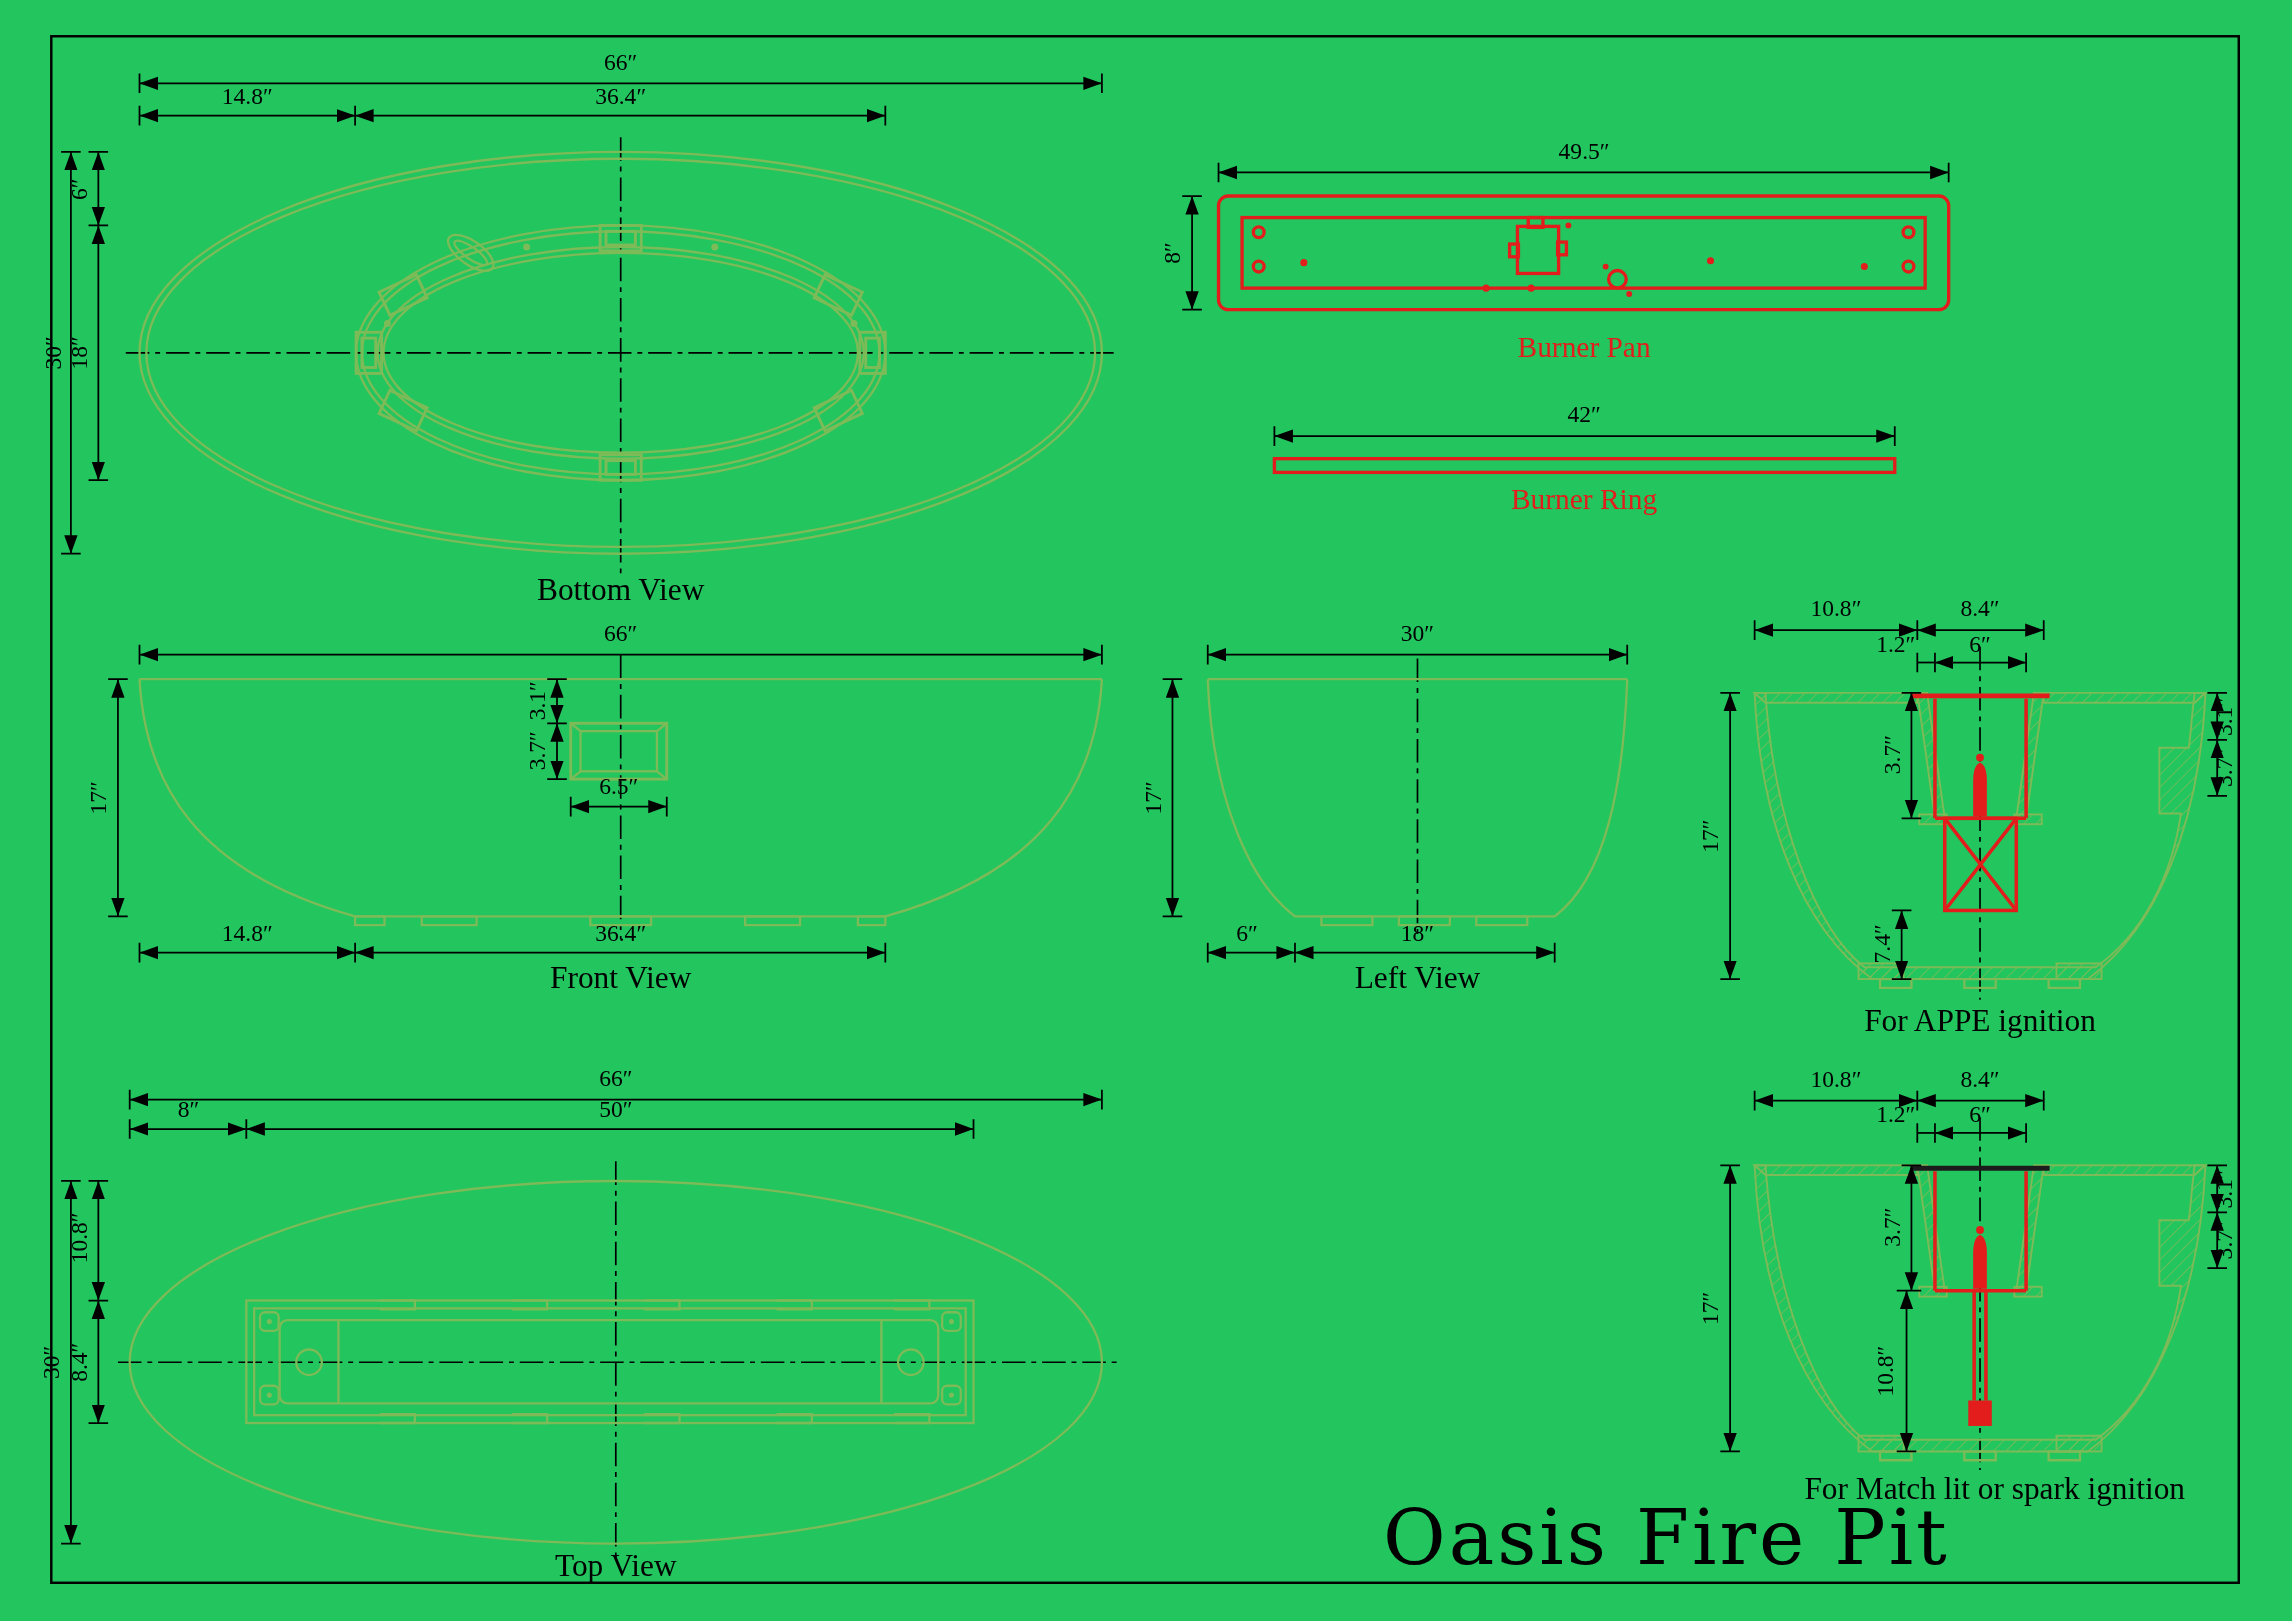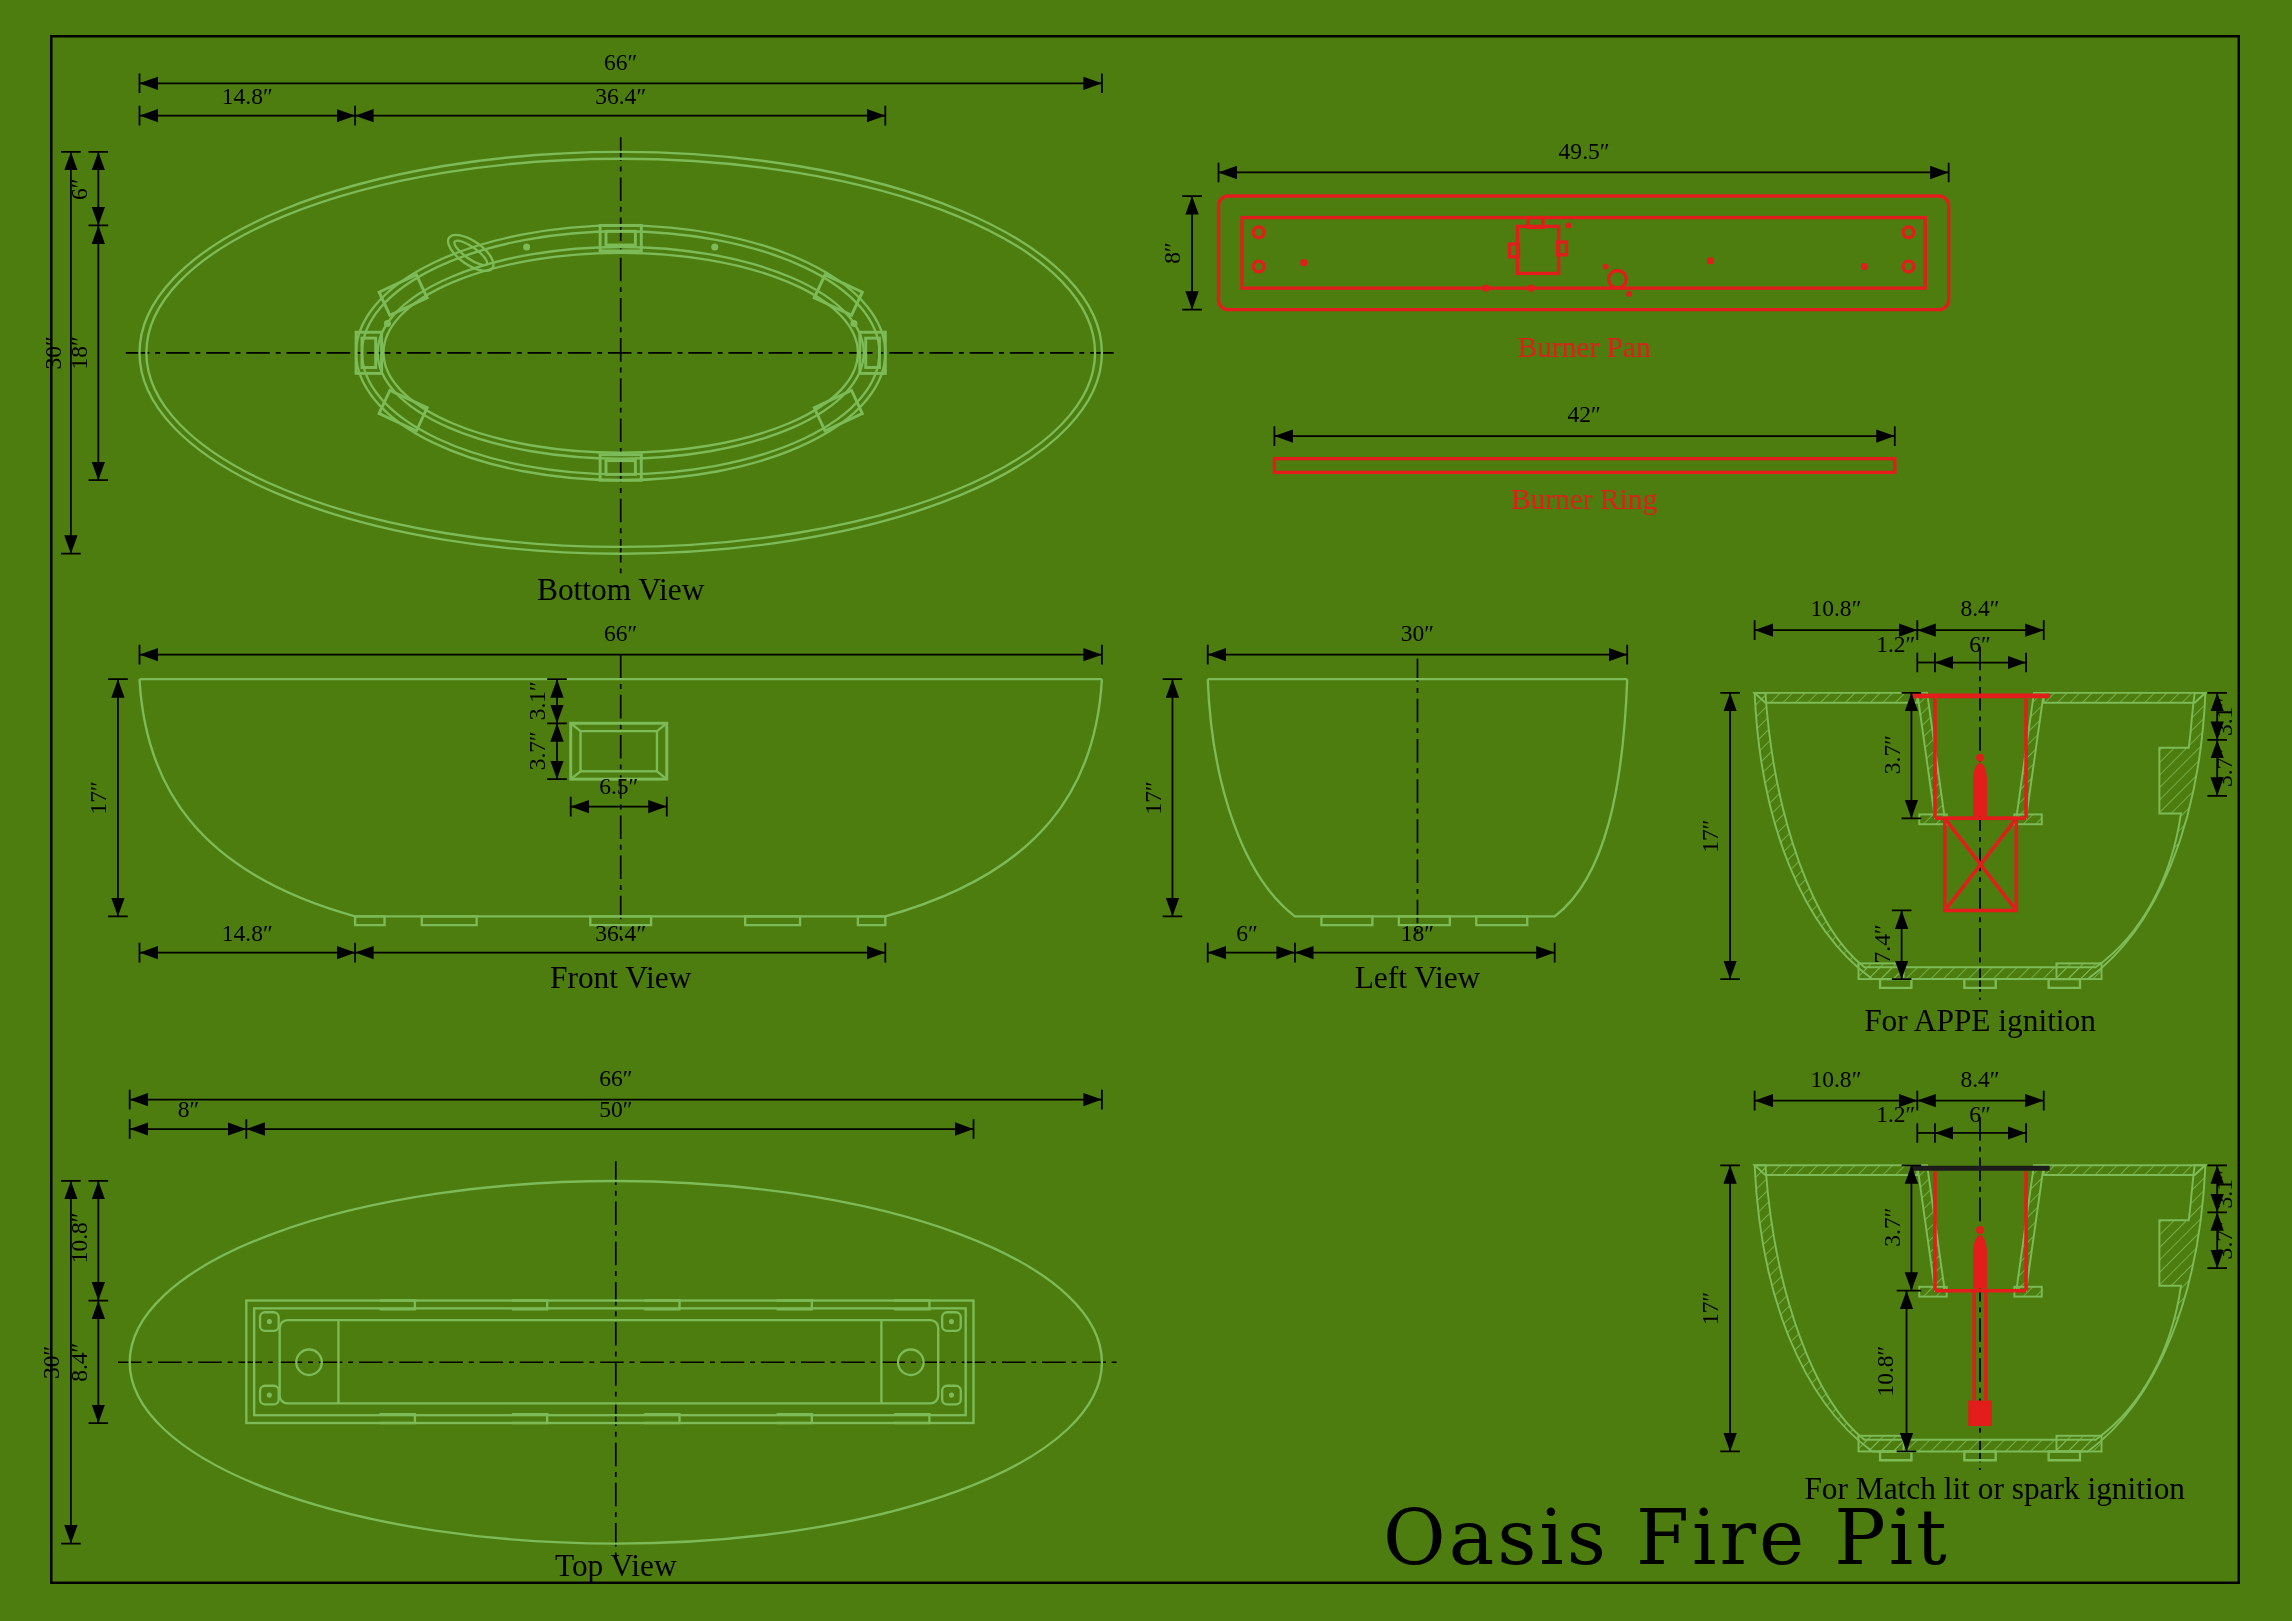--- a/index.html
+++ b/index.html
@@ -1,16 +1,16 @@
 <!DOCTYPE html>
 <html><head>
 <meta charset="utf-8">
 <style>
   html,body{margin:0;padding:0;background:#ffffff;}
-  .sheet{position:relative;width:2293px;height:1621px;background:#4d7c0f;overflow:hidden;}
+  .sheet{position:relative;width:2293px;height:1621px;background:#22c55e;overflow:hidden;}
   svg{position:absolute;left:0;top:0;}
   text{font-family:"Liberation Serif", serif;fill:#000;}
   .dt{font-size:24px;text-anchor:middle;}
   .vl{font-size:32px;text-anchor:middle;}
   .rl{font-size:30px;text-anchor:middle;fill:#E31D1B;}
   .tt{font-size:78px;text-anchor:middle;letter-spacing:3px;font-family:"DejaVu Serif", serif;}
   .dim{stroke:#000;stroke-width:1.8;marker-start:url(#arr);marker-end:url(#arr);}
   .nomark{marker-start:none;marker-end:none;}
   .tick{stroke:#000;stroke-width:1.8;fill:none;}
   .cl{stroke:#000;stroke-width:1.7;fill:none;stroke-dasharray:24 6 5 6;}

